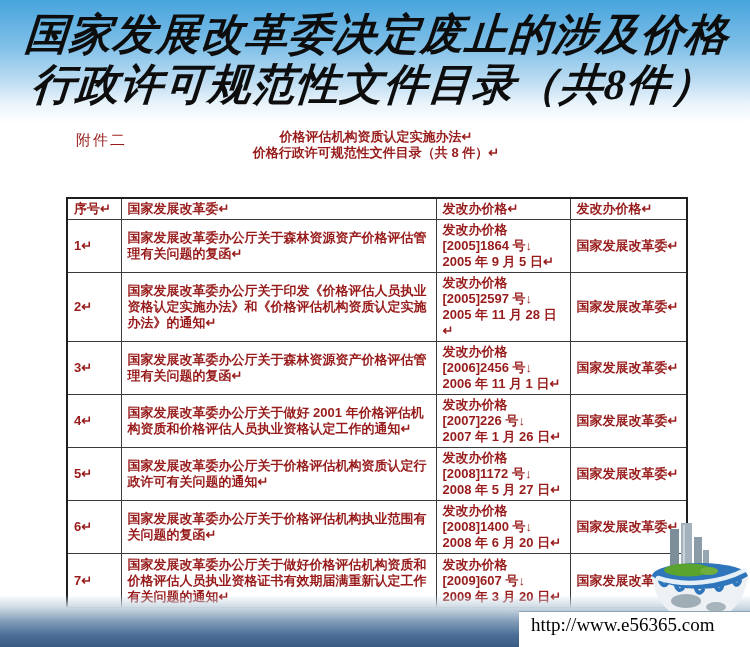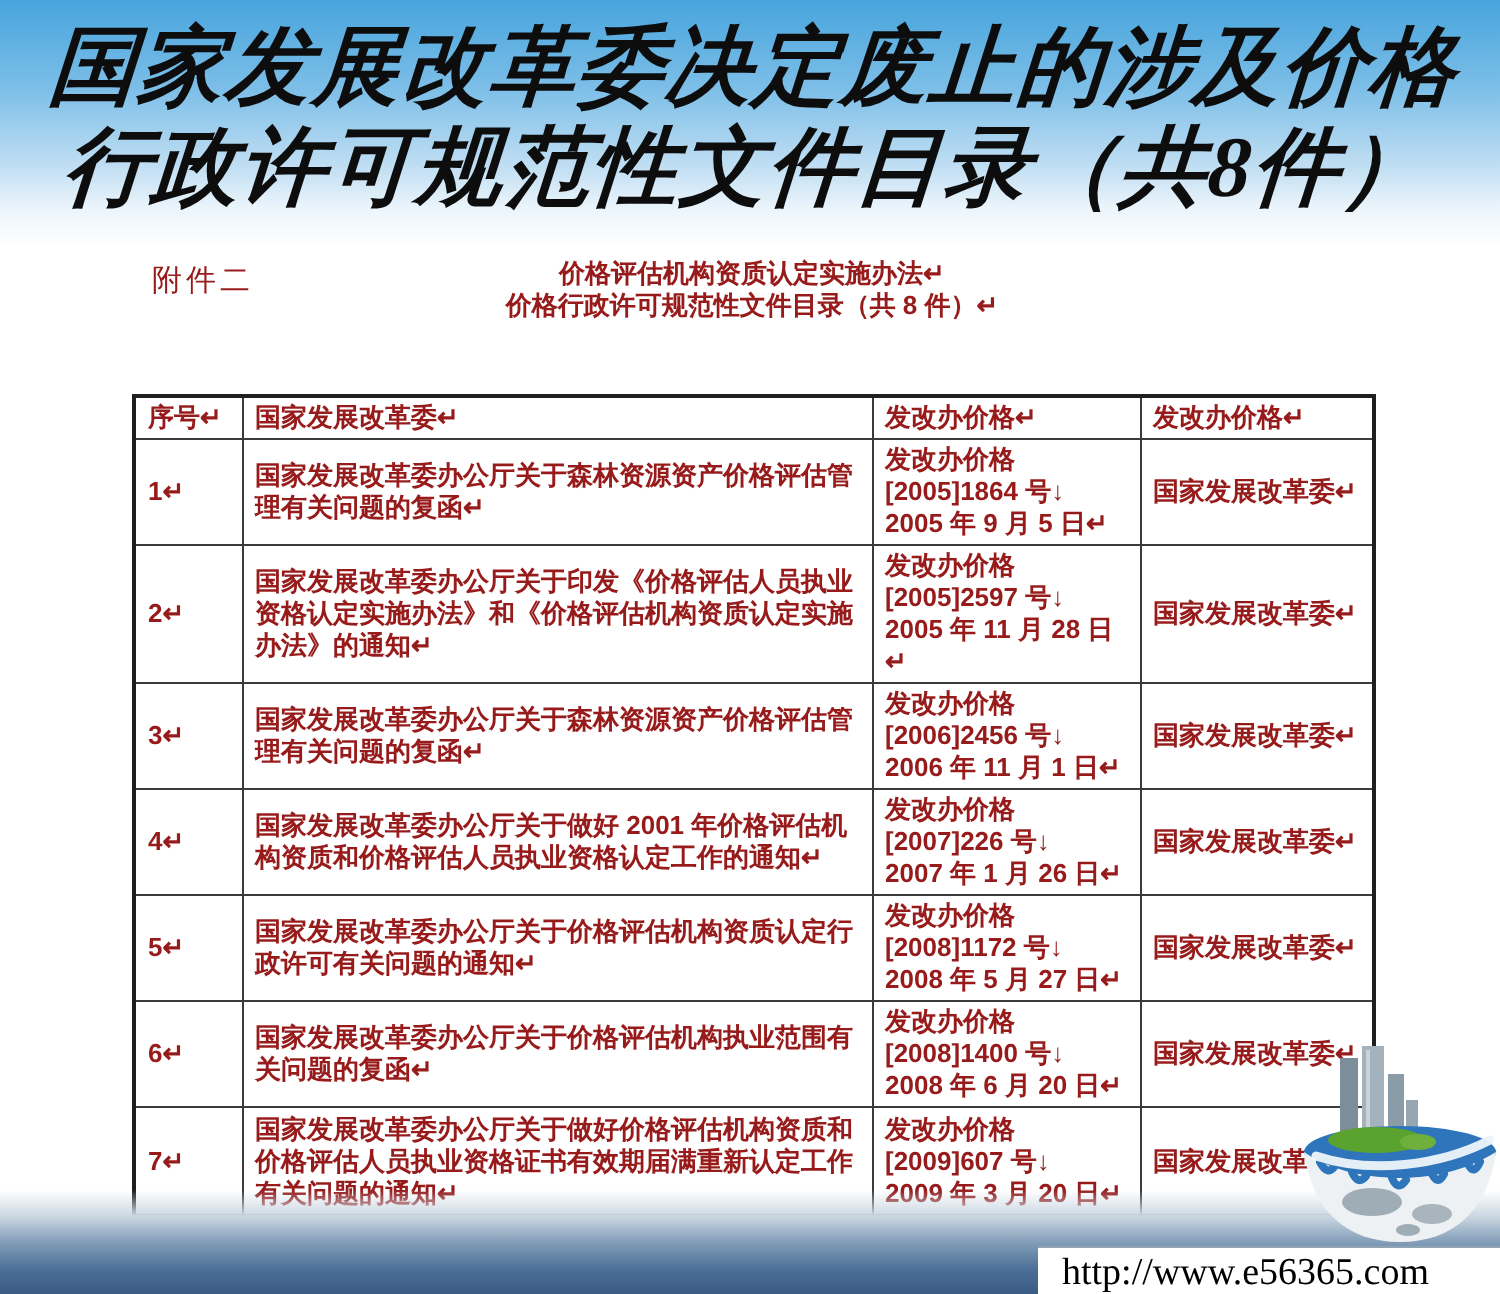--- a/index.html
+++ b/index.html
@@ -38,21 +38,21 @@
   .doc-table tbody tr:nth-child(8){height:45px;}
   .cell-no{padding-left:12px;}
   .cell-docno{white-space:pre-line;}
   .cell-dept{text-align:center;font-family:Liberation Serif, serif;}
   .sea-band{
     position:absolute;left:0;right:0;bottom:0;height:52px;z-index:1;
     background:linear-gradient(180deg,rgba(255,255,255,0) 0%,#CBD8E2 25%,#7E9AB6 52%,#4A6D96 78%,#3A5A84 100%);
   }
   .globe{position:absolute;right:0;bottom:24px;width:100px;height:100px;z-index:2;}
   .url-box{
-    position:absolute;left:519px;bottom:0;width:231px;height:24px;z-index:3;
+    position:absolute;left:519px;bottom:0;width:231px;height:36px;z-index:3;
     background:#ffffff;border-top:1px solid #8FA5B5;box-sizing:border-box;
     font-family:"Liberation Serif",serif;font-size:19px;color:#000;
     padding:2px 0 0 12px;
   }
 </style>
 </head>
 <body>
 
 <div class="slide">
 

